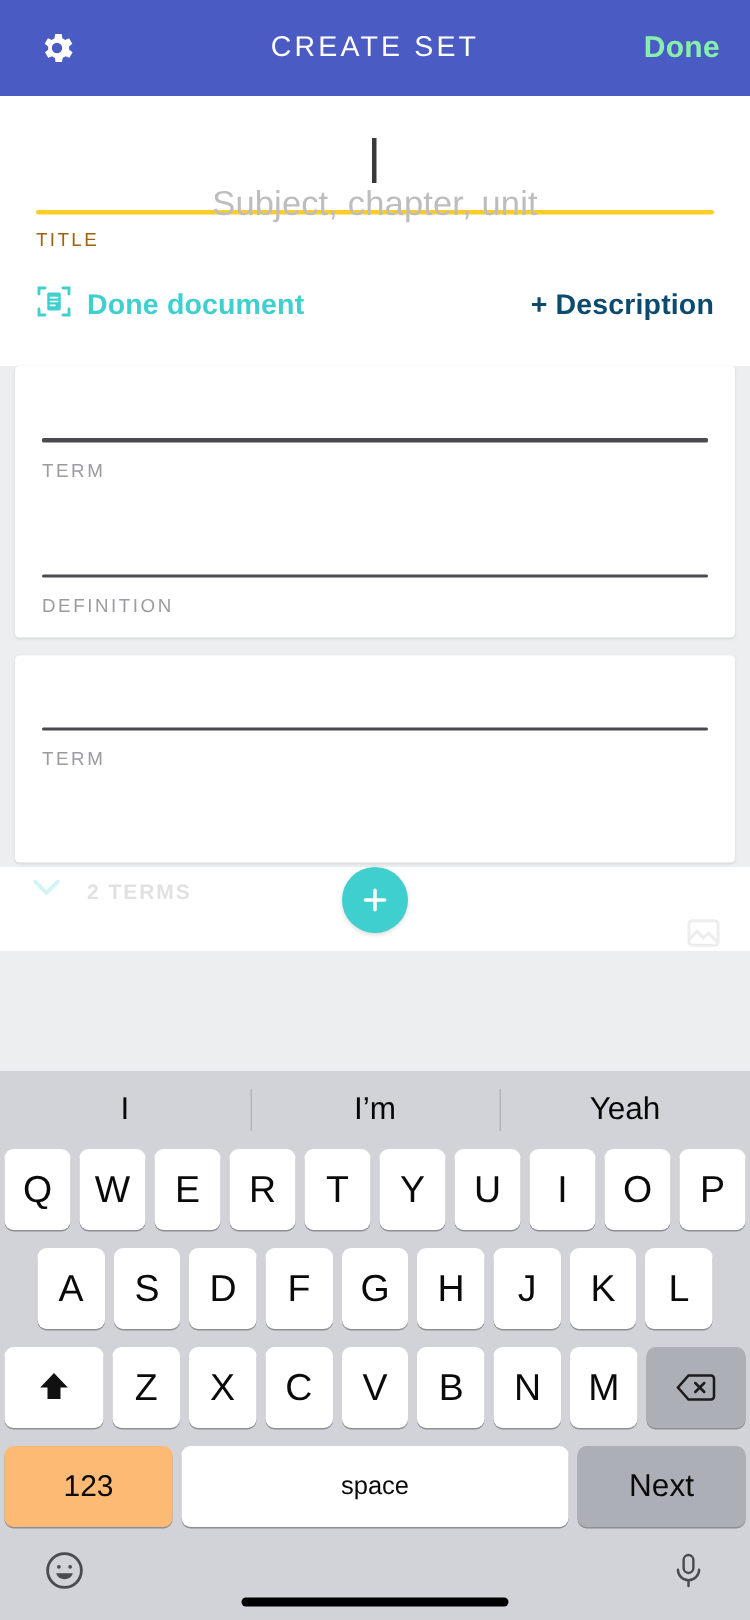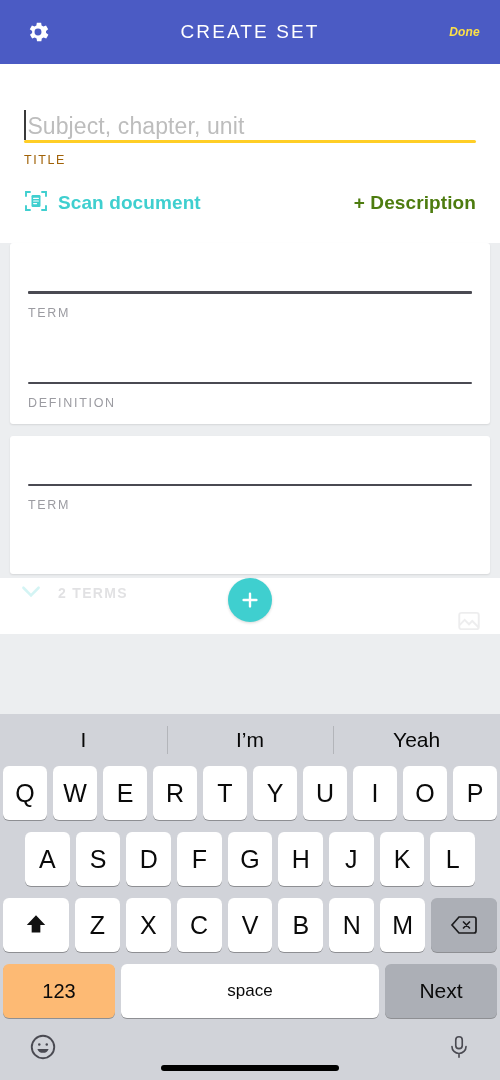--- a/index.html
+++ b/index.html
@@ -38,43 +38,43 @@
   .navbar {
     height: 64px; display: flex; align-items: center;
     padding: 0 20px; position: relative;
   }
   .nav-title {
     position: absolute; left: 0; right: 0; text-align: center;
     color: #fff; font-size: 19px; letter-spacing: 2.1px; font-weight: 400;
   }
   .gear-btn { width: 36px; height: 36px; display: flex; align-items: center; justify-content: center; cursor: pointer; }
   .done-btn {
-    margin-left: auto; color: #fde047; font-size: 12px; font-weight: bold;
-    letter-spacing: .2px; cursor: pointer; z-index: 2; font-style: italic;
+    margin-left: auto; color: #86efac; font-size: 20px; font-weight: bold;
+    letter-spacing: .2px; cursor: pointer; z-index: 2;
   }
 
   
   .sheet { background: #fff; padding: 28px 24px 0 24px; }
-  .title-field { position: relative; height: 48px; display: flex; align-items: flex-end; }
+  .title-field { position: relative; height: 48px; display: flex; align-items: center; flex-direction: column; }
   .caret {
     width: 2.4px; height: 30px; background: #3a3a3a; margin-right: 1px; flex: none;
   }
   .title-placeholder { color: #bdbdbd; font-size: 23px; font-weight: 300; letter-spacing: .1px; }
   .title-underline { height: 3.4px; background: #ffce26; border-radius: 2px; }
   .field-label {
     color: #a16207; font-size: 12.5px; letter-spacing: 1.6px;
     margin-top: 10px; font-weight: 400;
   }
   .actions-row {
     display: flex; align-items: center; justify-content: space-between;
     padding: 22px 0 26px 0;
   }
   .scan-link { display: flex; align-items: center; gap: 10px; cursor: pointer; }
   .scan-label { color: #3fcfcf; font-size: 19px; font-weight: bold; letter-spacing: .1px; }
-  .desc-link { color: #4d7c0f; font-size: 19px; font-weight: bold; letter-spacing: .1px; cursor: pointer; }
+  .desc-link { color: #0c4a6e; font-size: 19px; font-weight: bold; letter-spacing: .1px; cursor: pointer; }
 
   
   .cards { padding: 0 10px; }
   .card {
     background: #fff; border-radius: 3px; padding: 0 18px;
     box-shadow: 0 1px 2px rgba(0,0,0,.10); margin-bottom: 12px;
   }
   .card-field { padding-top: 48px; }
   .card-rule { height: 2.2px; background: #4a4a52; border-radius: 1px; }
   .card-label {
@@ -167,21 +167,21 @@
 
     <div class="actions-row">
       <div class="scan-link">
         <span>
           <svg width="24" height="24" viewBox="0 0 24 24" fill="none" stroke="#3fcfcf" stroke-width="1.9" stroke-linecap="round">
             <path d="M2 7V3h4M22 7V3h-4M2 17v4h4M22 17v4h-4"></path>
             <rect x="7.5" y="6" width="9" height="12" rx="1.2" fill="#3fcfcf" stroke="none"></rect>
             <path d="M9.6 9.4h4.8M9.6 12h4.8M9.6 14.6h3" stroke="#fff" stroke-width="1.1"></path>
           </svg>
         </span>
-        <span class="scan-label">Scan document</span>
+        <span class="scan-label">Done document</span>
       </div>
       <div class="desc-link">+ Description</div>
     </div>
   </div>
 
   <div class="cards">
     <div class="card">
       <div class="card-field"></div>
       <div class="card-rule"></div>
       <div class="card-label">TERM</div>

